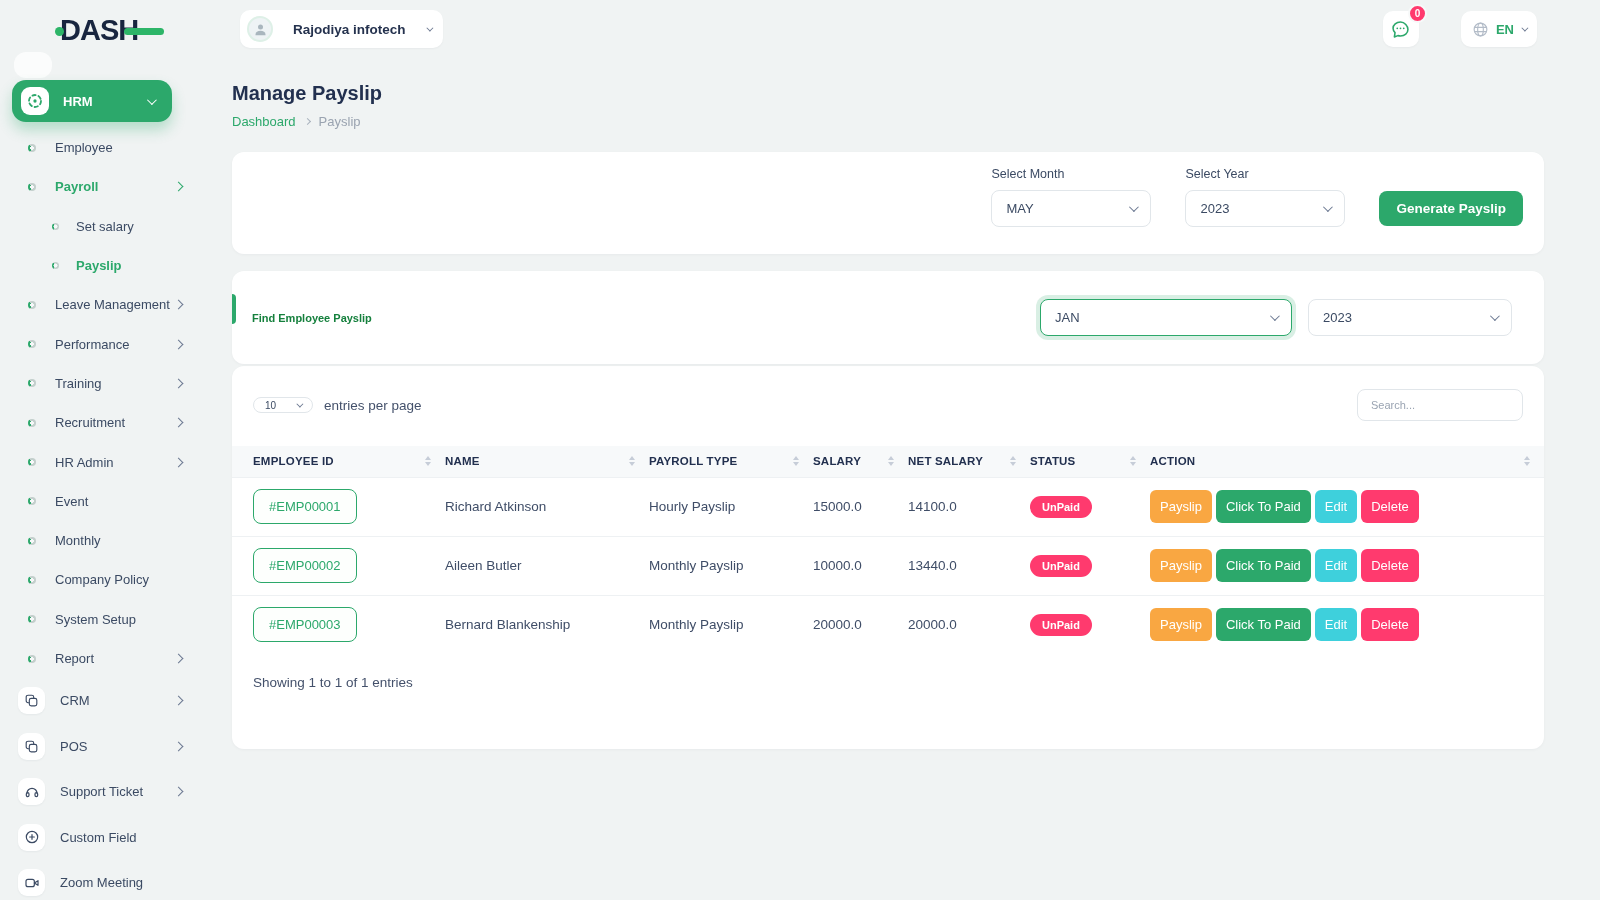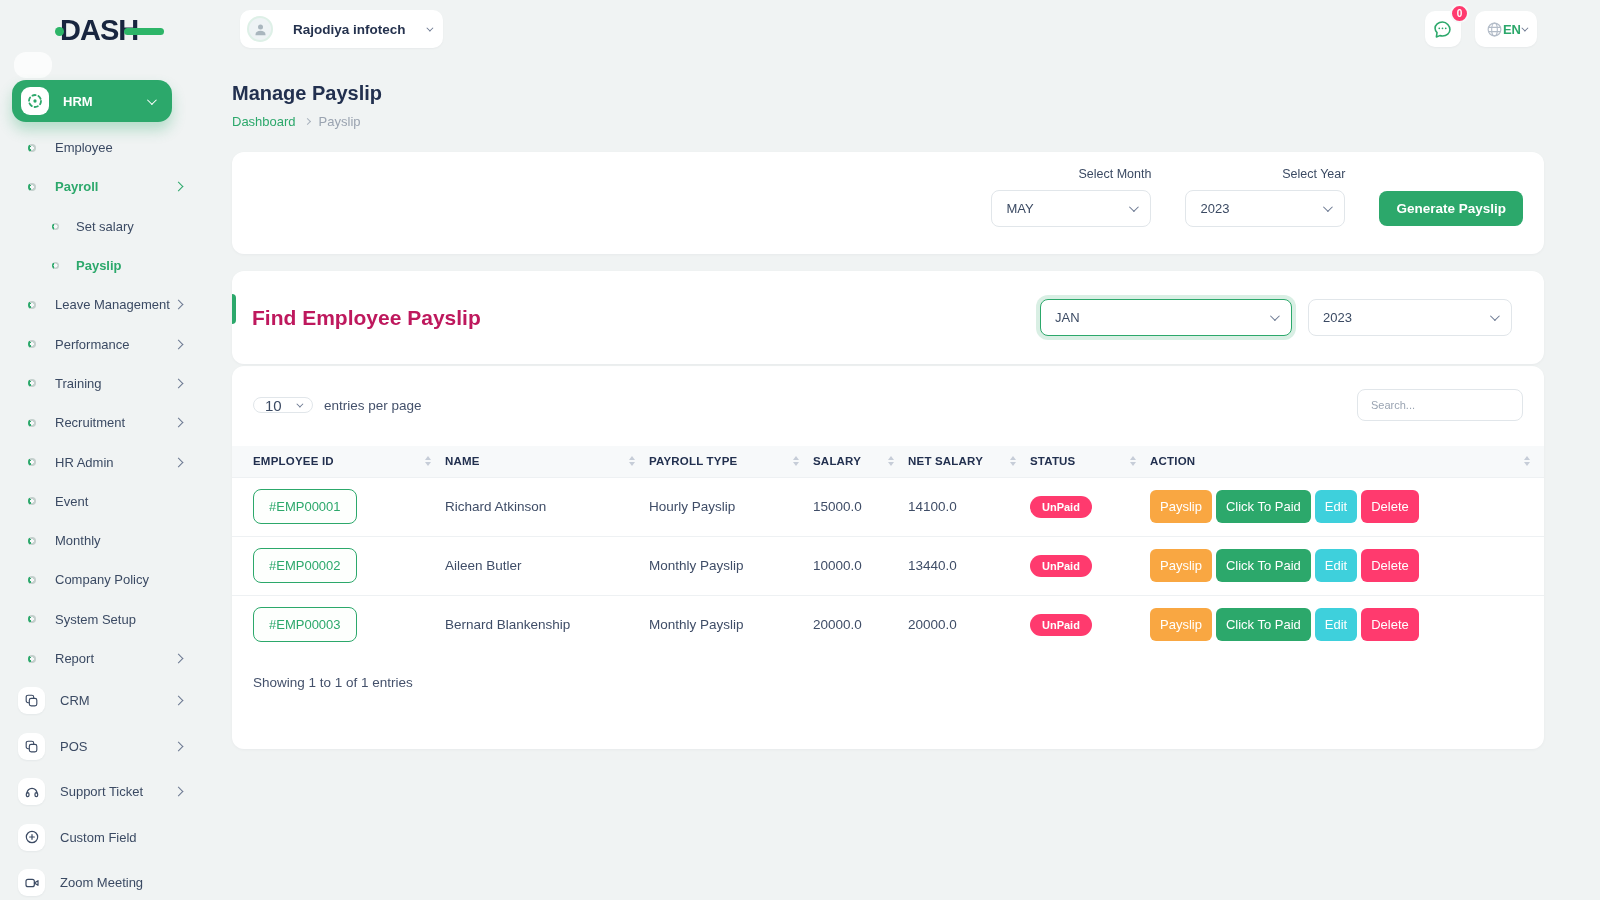--- a/index.html
+++ b/index.html
@@ -17,22 +17,22 @@
   .logo-dash { width:40px; height:7px; border-radius:4px; background:#2db568; margin-left:-14px; position:relative; top:1px; }
   .company-pill { position:absolute; left:240px; top:10px; height:38px; background:#fff; border-radius:10px;
     display:flex; align-items:center; gap:20px; padding:0 12px 0 7px; box-shadow:0 1px 2px rgba(20,30,50,.04); cursor:pointer; }
   .avatar { width:26px; height:26px; border-radius:50%; background:#eef3f5; border:2px solid #def0e7; display:flex; align-items:center; justify-content:center; }
   .company-name { font-size:13.5px; font-weight:700; color:#25324e; }
   .top-right { position:absolute; right:63px; top:11px; display:flex; gap:14px; }
   .chat-pill { position:relative; width:36px; height:36px; background:#fff; border-radius:10px;
     display:flex; align-items:center; justify-content:center; box-shadow:0 1px 2px rgba(20,30,50,.04); cursor:pointer; }
   .chat-badge { position:absolute; top:-7px; right:-8px; min-width:19px; height:19px; border-radius:50%;
     background:#ff3a6e; color:#fff; font-size:10px; font-weight:700; display:flex; align-items:center; justify-content:center; border:2px solid #f7f9f9; }
-  .lang-pill { height:36px; background:#fff; border-radius:10px; display:flex; align-items:center; 
-    padding:0 11px; box-shadow:0 1px 2px rgba(20,30,50,.04); cursor:pointer; }
+  .lang-pill { height:36px; background:#fff; border-radius:10px; display:flex; align-items:center; gap:7px;
+    padding:0 11px; box-shadow:0 1px 2px rgba(20,30,50,.04); cursor:pointer;margin-left:28px; }
   .lang-code { font-size:13px; font-weight:700; color:#2ca86b; }
   
   .chev { width:7px; height:7px; border-right:1.7px solid #6b7891; border-bottom:1.7px solid #6b7891; display:inline-block; }
   .chev.right { transform:rotate(-45deg); }
   .chev.down  { transform:rotate(45deg) translateY(-2px); }
   .chev.white { border-color:#fff; }
   .chev.green { border-color:#2ca86b; }
   .chev.small { width:5px; height:5px; border-width:1.5px; }
   
   .sidebar { position:absolute; left:0; top:52px; width:208px; height:848px; }
@@ -58,36 +58,36 @@
     display:flex; align-items:center; justify-content:center; box-shadow:0 1px 2px rgba(20,30,50,.05); }
   
   .main { position:absolute; left:232px; top:58px; width:1312px; }
   .page-title { font-size:20px; font-weight:700; color:#22304f; margin-top:24px; }
   .breadcrumb { display:flex; align-items:center; gap:9px; margin-top:9px; font-size:13px; }
   .bc-link { color:#2ca86b; cursor:pointer; }
   .bc-current { color:#9aa3b0; }
   .card { background:#fff; border-radius:12px; box-shadow:0 1px 3px rgba(20,30,50,.04); }
   .card-generate { margin-top:23px; height:102px; position:relative; }
   .filters { position:absolute; right:21px; top:15px; display:flex; gap:34px; align-items:flex-end; }
-  .fgroup .flabel { display:block; font-size:12.5px; color:#3b4a63; margin-bottom:9px;text-align:right; }
+  .fgroup .flabel { display:block; font-size:12.5px; color:#3b4a63; margin-bottom:9px; }
   .fselect { height:37px; border:1px solid #e1e6ea; border-radius:8px; background:#fff; display:flex; align-items:center;
     justify-content:space-between; padding:0 14px; font-size:13px; color:#3b4a63; cursor:pointer; }
   .w196 { width:160px; }
   .btn-generate { height:35px; background:#2ca86b; border:none; color:#fff; font-size:13.5px; font-weight:600;
     border-radius:8px; padding:0 17px; margin-bottom:1px; cursor:pointer; font-family:inherit; }
   .card-find { margin-top:17px; height:93px; position:relative; display:flex; align-items:center; }
   .accent { position:absolute; left:0; top:23px; width:4px; height:30px; background:#2ca86b; border-radius:0 4px 4px 0; }
-  .find-title { margin-left:20px; font-size:21px; font-weight:700; color:#be185d; }
+  .find-title { margin-left:20px; font-size:11px; font-weight:700; color:#15803d; }
   .find-selects { margin-left:auto; margin-right:32px; display:flex; gap:16px; }
   .fselect.focused { width:252px; border:1px solid #2ca86b; box-shadow:0 0 0 4px rgba(44,168,107,.18); }
   .w204 { width:204px; }
   .card-table { margin-top:2px; padding-bottom:1px; min-height:383px; }
   .controls { display:flex; align-items:center; padding:23px 21px 0 21px; }
   .psize { width:60px; height:16px; border:1px solid #e1e6ea; border-radius:8px; background:#fff; display:flex;
-    align-items:center; justify-content:space-between; padding:0 11px; font-size:15px; color:#3b4a63; cursor:pointer; }
+    align-items:center; justify-content:space-between; padding:0 11px; font-size:10px; color:#3b4a63; cursor:pointer; }
   .plabel { margin-left:11px; font-size:13.5px; color:#44516b; }
   .search-input { margin-left:auto; width:166px; height:32px; border:1px solid #e1e6ea; border-radius:8px;
     padding:0 13px; font-size:11px; color:#3b4a63; outline:none; font-family:inherit; }
   .search-input::placeholder { color:#9aa4b2; }
   table { width:100%; border-collapse:collapse; table-layout:fixed; margin-top:25px; }
   thead th { background:#f7f9fa; height:31px; text-align:left; font-size:11.5px; font-weight:700; color:#22304f;
     letter-spacing:.2px; position:relative; cursor:pointer; }
   th:first-child, td:first-child { padding-left:21px; }
   .sort { position:absolute; right:14px; top:50%; transform:translateY(-50%); display:flex; flex-direction:column; gap:2px; }
   .tri { width:0; height:0; border-left:3.5px solid transparent; border-right:3.5px solid transparent; }

